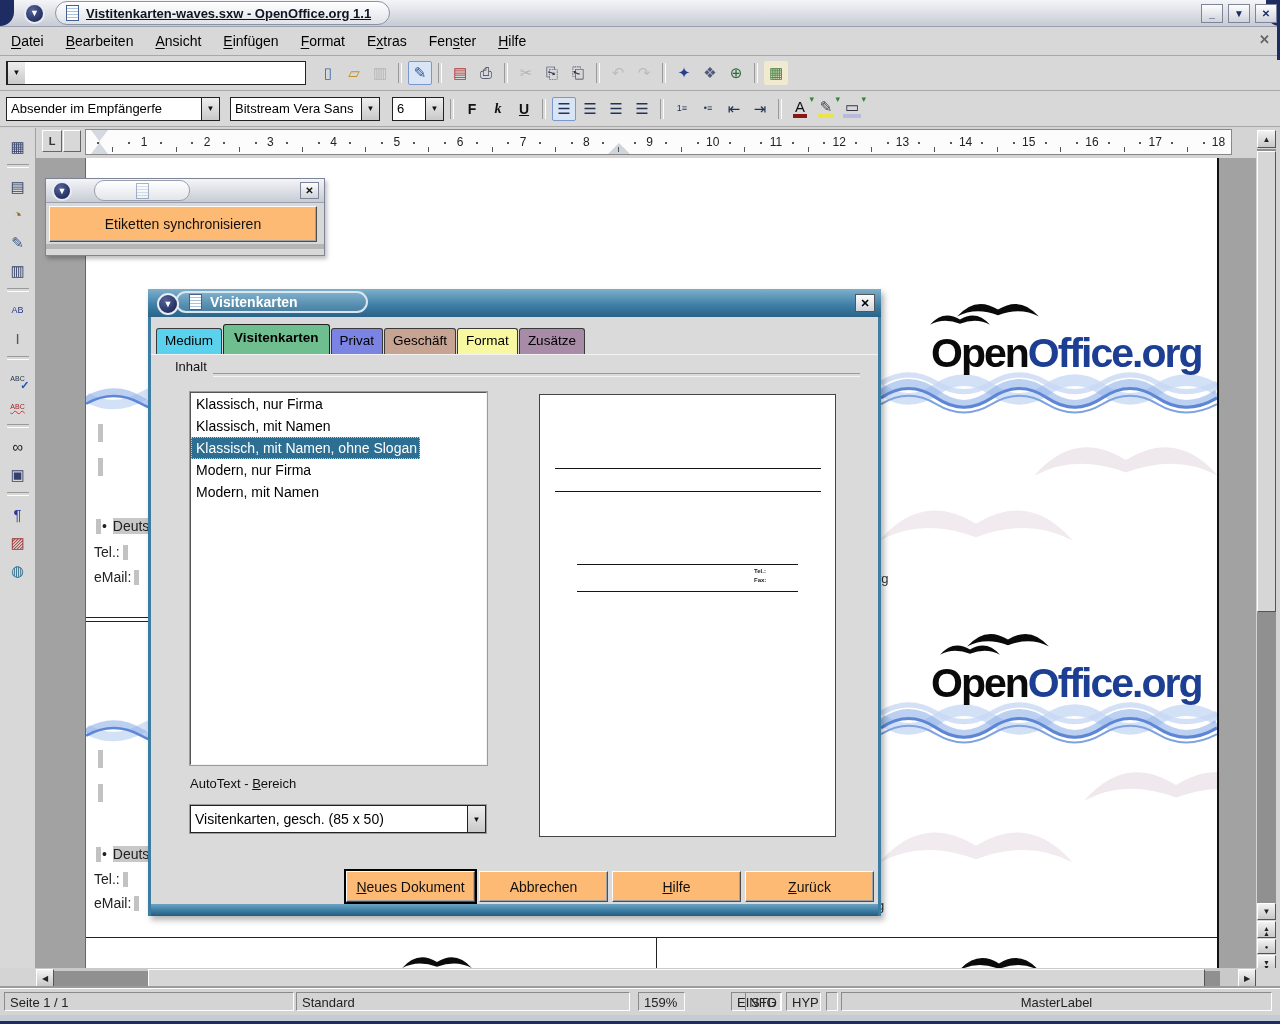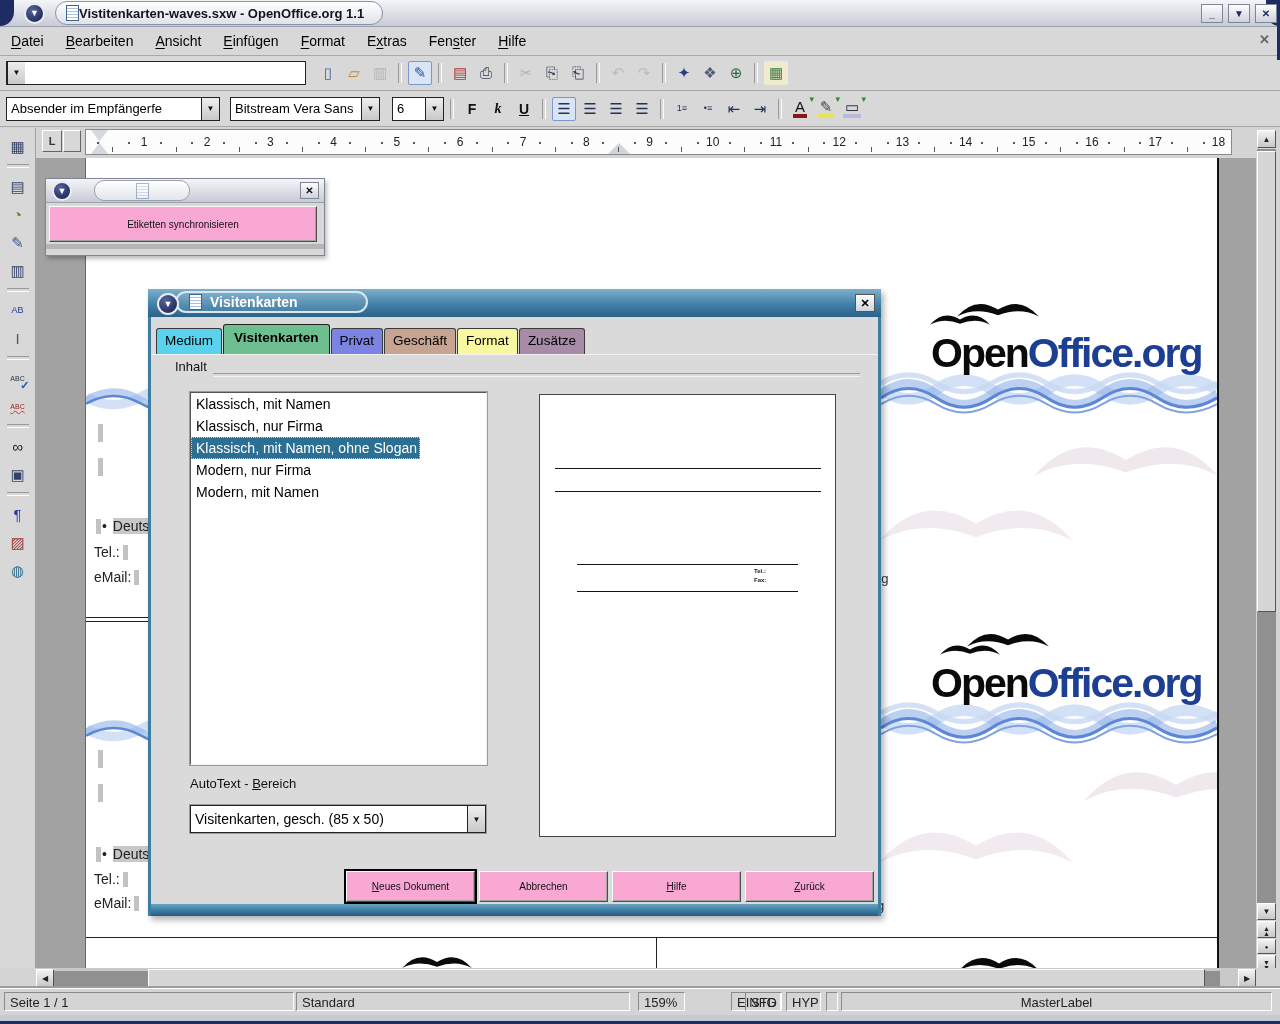--- a/index.html
+++ b/index.html
@@ -10,21 +10,21 @@
             background:linear-gradient(#f4f5f8,#c7cbd4);border-bottom:1px solid #93a;z-index:20;
             border-bottom:1px solid #9aa0ae;}
   .corner{position:absolute;top:0;width:14px;height:26px;background:#1d2c62;z-index:1;}
   .corner.tl{left:0;border-radius:0 0 14px 0;}
   .corner.tr{right:0;border-radius:0 0 0 14px;}
   .roundbtn{position:absolute;border-radius:50%;background:radial-gradient(circle at 35% 30%,#55639a,#121d47);
             border:2px solid #e9ecf4;color:#fff;display:flex;align-items:center;justify-content:center;z-index:3;}
   .roundbtn span{font-size:9px;line-height:1;}
   .tb-menu{left:24px;top:3px;width:17px;height:17px;}
   .title-pill{position:absolute;left:55px;top:1px;height:22px;padding:0 18px 0 10px;border-radius:12px;
-              background:linear-gradient(#ffffff,#dfe2e8);border:1px solid #8a93a5;display:flex;align-items:center;z-index:2;}
+              background:linear-gradient(#ffffff,#dfe2e8);border:1px solid #8a93a5;display:flex;align-items:center;gap:7px;z-index:2;text-decoration:underline;}
   .title-text{font-size:13px;font-weight:bold;color:#10141f;white-space:nowrap;}
   .doc-ico{width:11px;height:14px;border:1px solid #44608c;
            background:repeating-linear-gradient(#fff 0 2px,#a9c2e2 2px 3px);}
   .winbtns{position:absolute;right:3px;top:4px;display:flex;gap:5px;z-index:3;}
   .wbtn{width:20px;height:17px;background:linear-gradient(#fdfdfe,#cfd3db);border:1px solid #7d8596;
         display:flex;align-items:center;justify-content:center;font-size:10px;font-weight:bold;color:#1d2c62;}
   
   .menubar{position:absolute;left:0;top:26px;width:1280px;height:29px;background:#d8d8d8;
            border-bottom:1px solid #a8a8a8;display:flex;align-items:center;z-index:19;}
   .menu-item{padding:5px 11px;font-size:14px;color:#000;}
@@ -104,23 +104,23 @@
   .float-pill{position:absolute;left:48px;top:1px;width:94px;height:19px;border-radius:10px;
               background:linear-gradient(#fff,#e2e5ea);border:1px solid #9aa0ae;display:flex;align-items:center;justify-content:center;}
   .float-pill .doc-ico{opacity:.45;}
   .fw-menu{left:6px;top:2px;width:16px;height:16px;}
   .fw-close{position:absolute;right:5px;top:3px;width:17px;height:15px;background:linear-gradient(#fdfdfe,#cfd3db);
             border:1px solid #7d8596;display:flex;align-items:center;justify-content:center;
             font-size:10px;font-weight:bold;color:#111;}
   .float-body{position:relative;height:46px;border-bottom:5px solid #b5b5b5;box-sizing:border-box;}
   .sync-btn{position:absolute;left:3px;top:3px;width:268px;height:36px;}
   
-  .pbtn{background:#f9a8d4;border:1px solid;border-color:#fbfbfb #4e4e4e #4e4e4e #fbfbfb;
+  .pbtn{background:#fdba74;border:1px solid;border-color:#fbfbfb #4e4e4e #4e4e4e #fbfbfb;
         box-shadow:inset -1px -1px 0 #a2a2a2;display:flex;align-items:center;justify-content:center;
-        font-size:10px;color:#111;box-sizing:border-box;}
+        font-size:14px;color:#111;box-sizing:border-box;}
   .pbtn.default{outline:2px solid #000;}
   
   .dialog{position:absolute;left:148px;top:289px;width:733px;z-index:40;box-shadow:3px 4px 6px rgba(0,0,0,.3);}
   .dlg-title{position:relative;height:28px;background:linear-gradient(#7db0cc,var(--frame) 60%,#2c6287);
              display:flex;align-items:center;}
   .dlg-menu{left:9px;top:4px;width:18px;height:18px;position:absolute;}
   .dlg-pill{position:absolute;left:27px;top:2px;width:193px;height:22px;border-radius:12px;
             border:2px solid #d8e6ef;background:rgba(255,255,255,.12);display:flex;align-items:center;gap:8px;padding-left:12px;box-sizing:border-box;}
   .dlg-title-text{color:#fff;font-weight:bold;font-size:14px;}
   .dlg-close{position:absolute;right:6px;top:5px;width:18px;height:16px;background:linear-gradient(#fdfdfe,#cfd3db);
@@ -627,22 +627,22 @@
           <div class="tab active" style="background: rgb(111, 190, 143);">Visitenkarten</div>
           <div class="tab" style="background: rgb(123, 132, 226);">Privat</div>
           <div class="tab" style="background: rgb(199, 163, 146); margin-top: 32px;">Geschäft</div>
           <div class="tab" style="background: rgb(248, 248, 160);">Format</div>
           <div class="tab" style="background: rgb(167, 139, 167);">Zusätze</div>
         </div>
       <div class="tabline"></div>
       <div class="grp-label">Inhalt</div>
       <div class="grp-line"></div>
       <div class="listbox" id="dlg-list">
+          <div class="lr">Klassisch, nur Firma</div>
           <div class="lr">Klassisch, mit Namen</div>
-          <div class="lr">Klassisch, nur Firma</div>
           <div><div class="lr sel">Klassisch, mit Namen, ohne Slogan</div></div>
           <div class="lr">Modern, nur Firma</div>
           <div class="lr">Modern, mit Namen</div>
         </div>
       <div class="at-label">AutoText - <u>B</u>ereich</div>
       <div class="combo at-combo">
         <input value="Visitenkarten, gesch. (85 x 50)" style="">
         <div class="ddbtn">▼</div>
       </div>
       <div class="preview">

